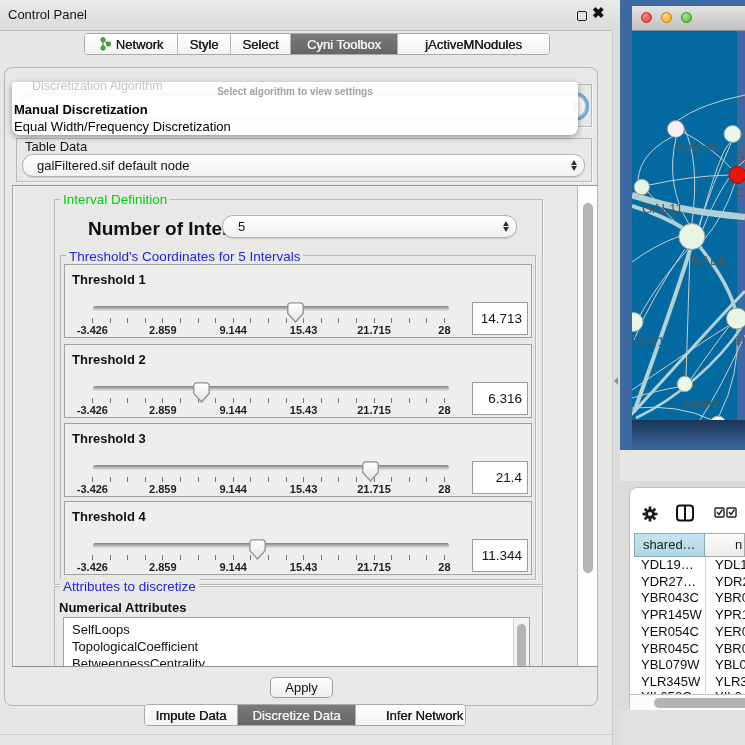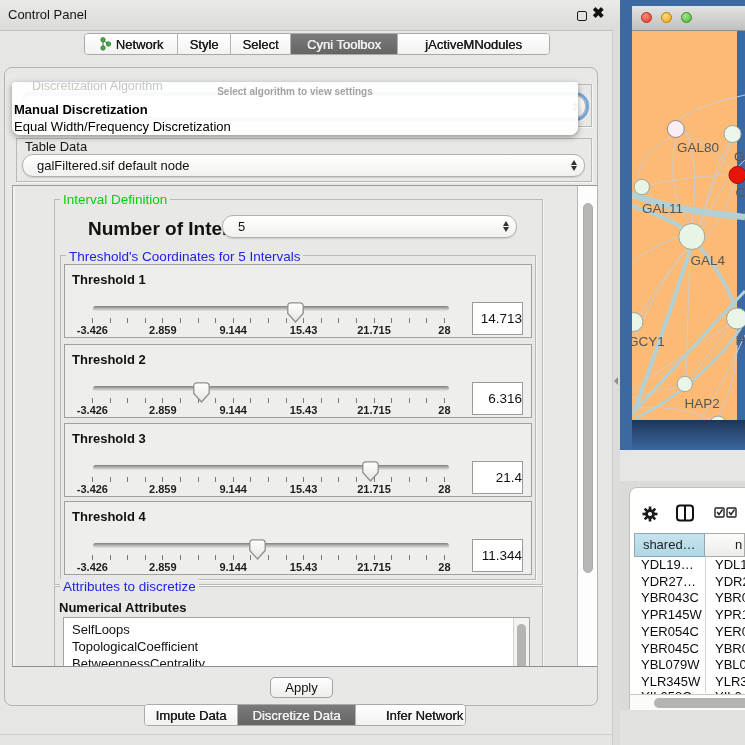--- a/index.html
+++ b/index.html
@@ -31,34 +31,34 @@
 
 #viewport{left:12px;top:185px;width:585px;height:482px;border-top:1px solid #989898;border-bottom:1px solid #8f8f8f;border-left:1px solid #a5a5a5;background:#e8e8e6;overflow:hidden;box-sizing:border-box;box-shadow:inset 2px 0 0 #f2f2f0;}
 #vscroll{left:577px;top:186px;width:20px;height:480px;background:#fdfdfd;border-left:1px solid #b7b7b7;box-sizing:border-box;}
 #vscroll .th{position:absolute;left:5px;top:17px;width:10px;height:370px;background:#b7b7b6;border:1px solid #ababaa;border-radius:5.5px;box-sizing:border-box;}
 
 .tpanel{position:absolute;left:51px;width:468px;height:74px;background:#eeeeed;border:1px solid #a0a0a0;box-sizing:border-box;}
 .tpanel .lbl{position:absolute;left:7px;top:7px;font-size:13px;font-weight:bold;color:#111;}
 .rail{position:absolute;left:28px;top:41px;width:356px;height:5px;border-radius:2.5px;background:linear-gradient(#7e7e7e,#bbbbba 55%,#e6e6e5);}
 .ticks{position:absolute;left:27px;top:53px;width:355px;height:5px;background:repeating-linear-gradient(90deg,#787878 0 1px,transparent 1px 17.6px);}
 .tl{position:absolute;top:59px;transform:translateX(-50%);font-size:11px;font-weight:bold;color:#1d1d1d;white-space:nowrap;}
-.tbox{position:absolute;left:407px;top:37px;width:49px;height:31px;border:1px solid #9b9b9b;background:#fff;font-size:13.5px;color:#111;text-align:right;line-height:31px;}
+.tbox{position:absolute;left:407px;top:37px;width:49px;height:31px;border:1px solid #9b9b9b;background:#fff;font-size:13.5px;color:#111;text-align:right;line-height:31px;padding-right:5px;}
 .thumb{position:absolute;top:37px;width:17px;height:21px;}
 
 #attrlist{left:62px;top:616px;width:467px;height:80px;background:#fff;border:1px solid #a3a3a3;box-sizing:border-box;font-size:13px;color:#111;}
 #attrlist .it{position:absolute;left:8px;height:17px;line-height:17px;}
 #attrlist .ch{position:absolute;right:0;top:0;bottom:0;width:15px;background:#f3f3f2;border-left:1px solid #d2d2d1;}
 #attrlist .lt{position:absolute;right:3px;top:6px;width:9px;height:70px;background:#b4b4b3;border-radius:4.5px;}
 
 #applybtn{left:270px;top:677px;width:63px;height:21px;border:1px solid #a2a2a2;border-radius:5px;background:linear-gradient(#ffffff,#ededec);font-size:13px;color:#111;text-align:center;line-height:19px;box-sizing:border-box;}
 
 #blueframe{left:620px;top:0;width:125px;height:450px;background:#3d69a3;}
 #nettitle{left:632px;top:6px;width:113px;height:25px;background:linear-gradient(#e3e3e2,#c0c0bf);border-bottom:1px solid #8f8f8f;box-sizing:border-box;}
 .tlight{position:absolute;top:12px;width:11px;height:11px;border-radius:50%;}
-#canvas{left:632px;top:31px;width:105px;height:389px;background:#fdba74;}
+#canvas{left:632px;top:31px;width:105px;height:389px;background:#0369a1;}
 #shade{left:632px;top:420px;width:113px;height:30px;background:linear-gradient(rgba(8,22,42,0.62),rgba(40,70,110,0.05));}
 #tpbar{left:620px;top:450px;width:125px;height:31px;background:#e3e3e2;border-top:1px solid #96969a;box-sizing:border-box;font-size:13px;color:#181818;}
 #tpbelow{left:620px;top:481px;width:125px;height:264px;background:#dbdbda;}
 #card{left:629px;top:487px;width:120px;height:222px;background:#fff;border:1px solid #bfbfbe;border-radius:8px 0 0 0;box-sizing:border-box;}
 .hcell{position:absolute;height:24px;box-sizing:border-box;font-size:13px;color:#1d1d1d;}
 .trow{position:absolute;font-size:13px;color:#0c0c0c;height:16.7px;line-height:16.7px;}
 #hscroll{left:630px;top:694px;width:115px;height:16px;background:#fbfbfa;border-top:1px solid #c6c6c5;box-sizing:border-box;}
 #hscroll .th{position:absolute;left:24px;top:2.5px;width:95px;height:10px;background:#b4b4b3;border-radius:5px;}
 #divider{left:612px;top:30px;width:8px;height:715px;background:#dcdcda;border-left:1px solid #cccccb;box-sizing:border-box;}
 #botline{left:0;top:733.5px;width:612px;height:12px;background:#e5e5e3;border-top:1px solid #cfcfce;box-sizing:border-box;}

